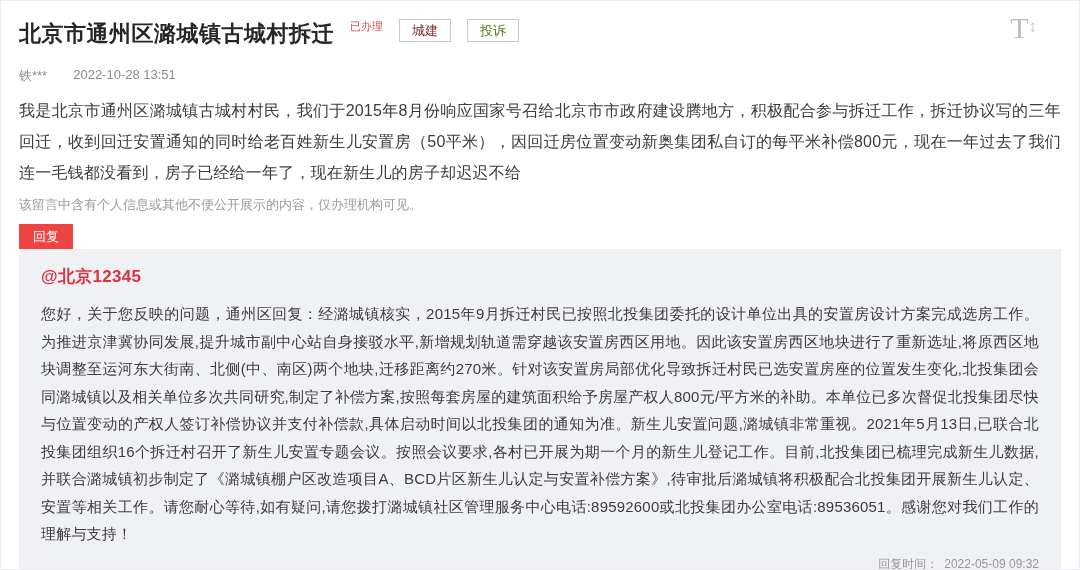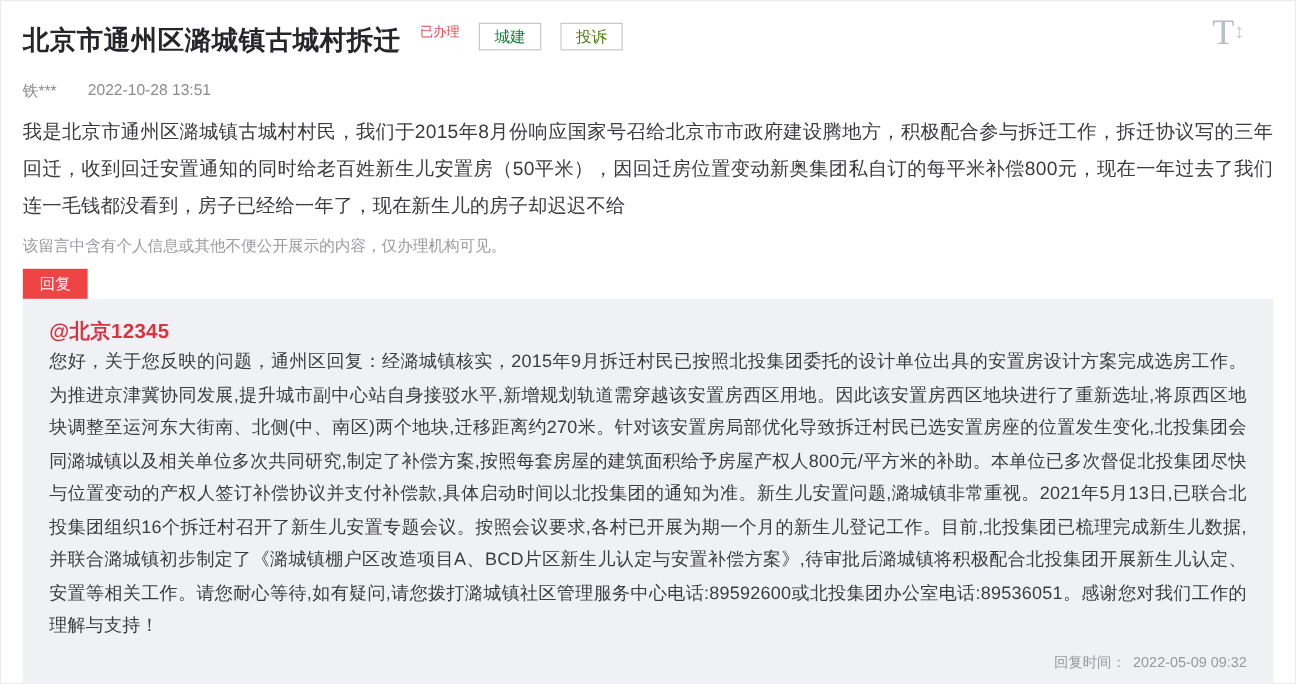--- a/index.html
+++ b/index.html
@@ -26,21 +26,21 @@
     color: #26262a;
     letter-spacing: 0.5px;
   }
   .status-badge {
     color: #e0484f;
     font-size: 11px;
     font-weight: 500;
   }
   .tag {
     border: 1px solid #c9c9cd;
-    color: #15803d;
+    color: #7f1d1d;
     font-size: 13px;
     padding: 2px 12px;
     background: #ffffff;
     line-height: 17px;
   }
   .tag.light { color: #4d7c0f; }
   .watermark {
     position: absolute;
     top: 12px;
     right: 42px;
@@ -94,20 +94,21 @@
     min-height: 270px;
     box-sizing: border-box;
   }
   .mention {
     color: #d9333f;
     font-size: 17px;
     font-weight: 700;
     letter-spacing: 0.3px;
   }
   .reply-body {
+    margin-top: 12px;
     font-size: 15px;
     line-height: 27.5px;
     color: #3b3b40;
     text-align: justify;
     letter-spacing: 0.2px;
   }
   .reply-time-row {
     margin-top: 8px;
     text-align: right;
     color: #97979c;

